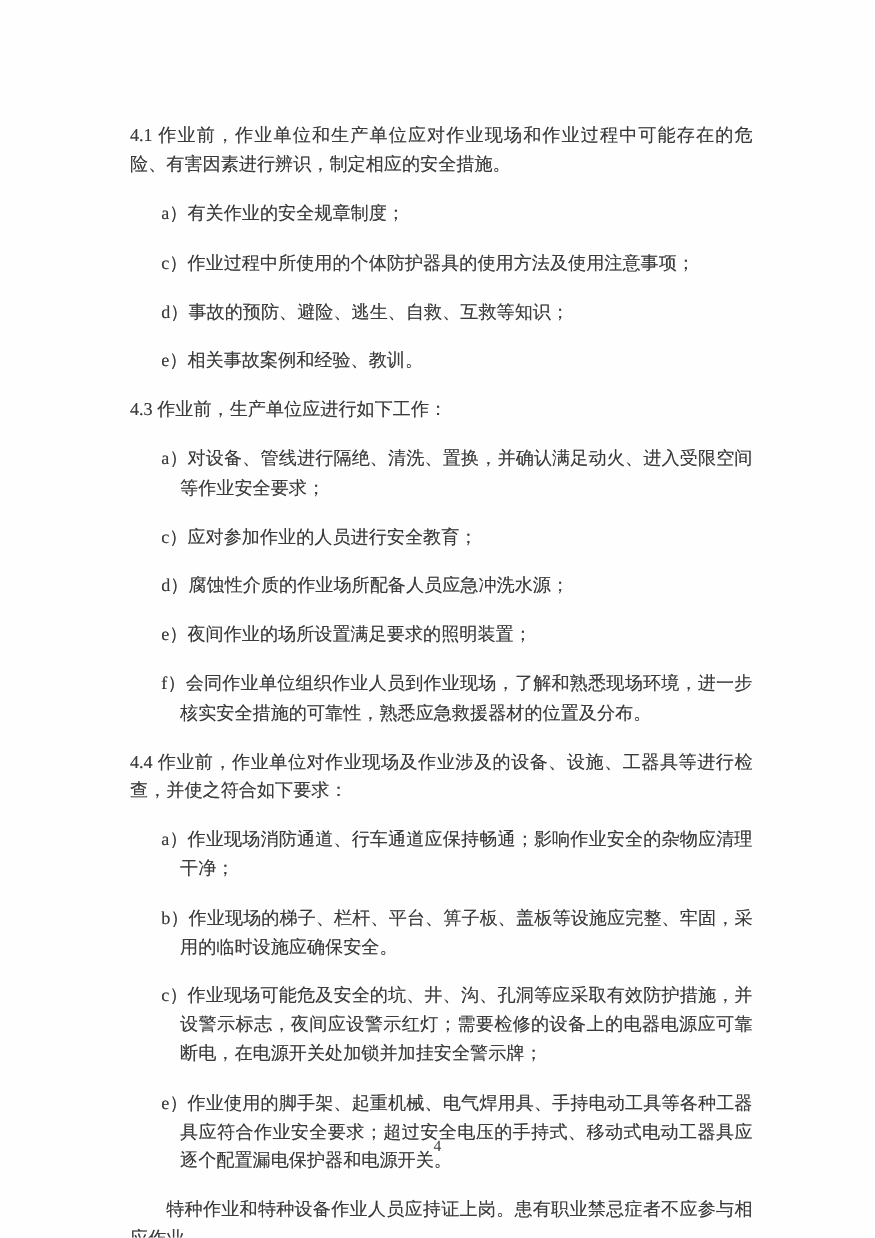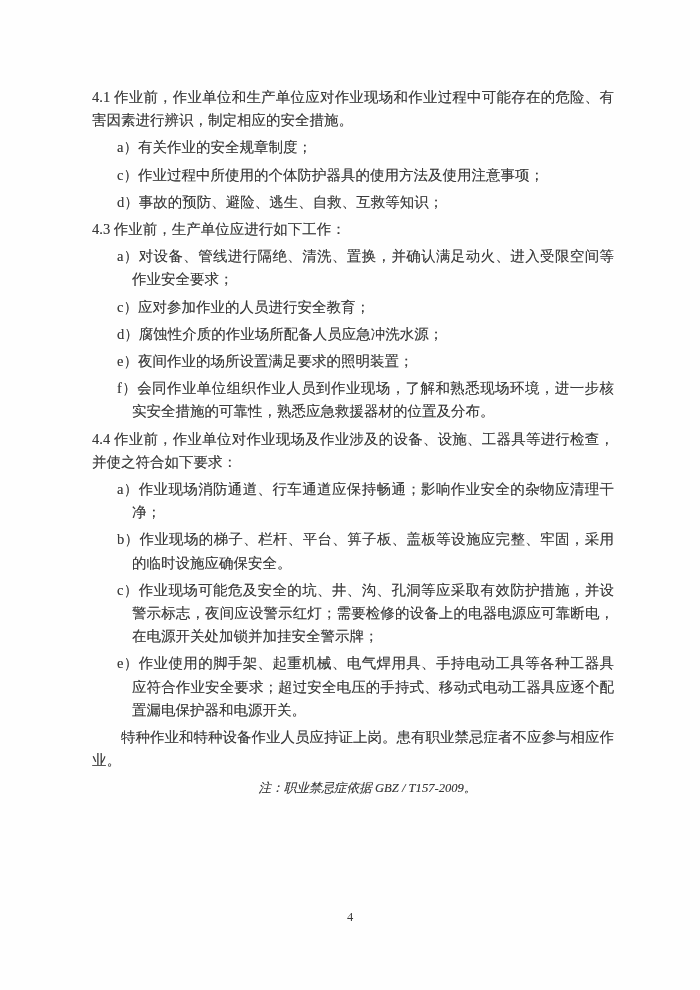--- a/index.html
+++ b/index.html
@@ -24,21 +24,21 @@
     position: absolute;
     left: 88px;
     top: 82px;
     width: 530px;
     font-size: 14.5px;
     line-height: 23.2px;
     text-align: justify;
     text-shadow: 0 0 0.4px rgba(70,70,70,0.55);
   }
   .doc-body p {
-    margin: 4px;
+    margin: 16px;
     padding: 0;
   }
   
   p.clause { }
   p.clause-gap {
     margin-top: 3px;
   }
   
   p.item {
     padding-left: 40px;
@@ -71,20 +71,21 @@
 <body>
 
 <div class="page">
   <div class="doc-body">
 
     <p class="clause">4.1 作业前，作业单位和生产单位应对作业现场和作业过程中可能存在的危险、有害因素进行辨识，制定相应的安全措施。</p>
 
     <p class="item">a）有关作业的安全规章制度；</p>
     <p class="item">c）作业过程中所使用的个体防护器具的使用方法及使用注意事项；</p>
     <p class="item">d）事故的预防、避险、逃生、自救、互救等知识；</p>
+    <p class="item">e）相关事故案例和经验、教训。</p>
 
     <p class="clause">4.3 作业前，生产单位应进行如下工作：</p>
     <p class="item">a）对设备、管线进行隔绝、清洗、置换，并确认满足动火、进入受限空间等作业安全要求；</p>
     <p class="item">c）应对参加作业的人员进行安全教育；</p>
     <p class="item">d）腐蚀性介质的作业场所配备人员应急冲洗水源；</p>
     <p class="item">e）夜间作业的场所设置满足要求的照明装置；</p>
     <p class="item">f）会同作业单位组织作业人员到作业现场，了解和熟悉现场环境，进一步核实安全措施的可靠性，熟悉应急救援器材的位置及分布。</p>
 
     <p class="clause">4.4 作业前，作业单位对作业现场及作业涉及的设备、设施、工器具等进行检查，并使之符合如下要求：</p>
     <p class="item">a）作业现场消防通道、行车通道应保持畅通；影响作业安全的杂物应清理干净；</p>

